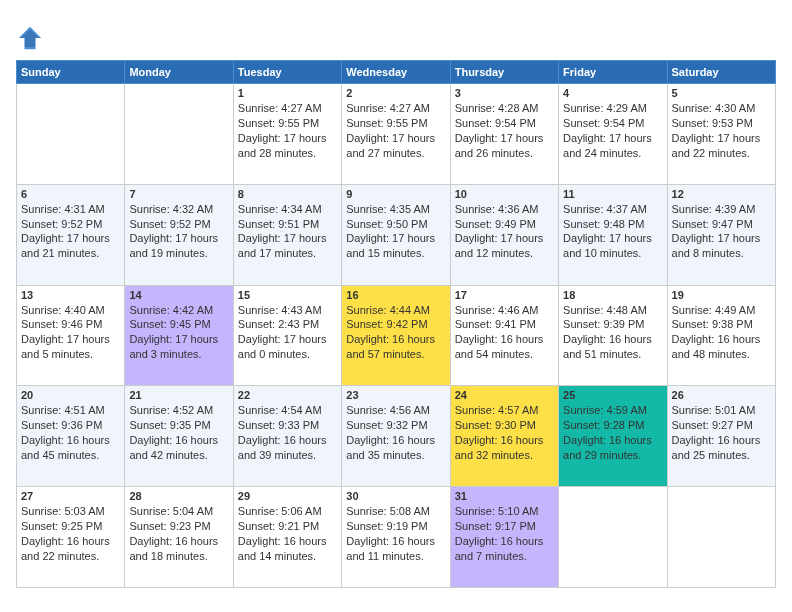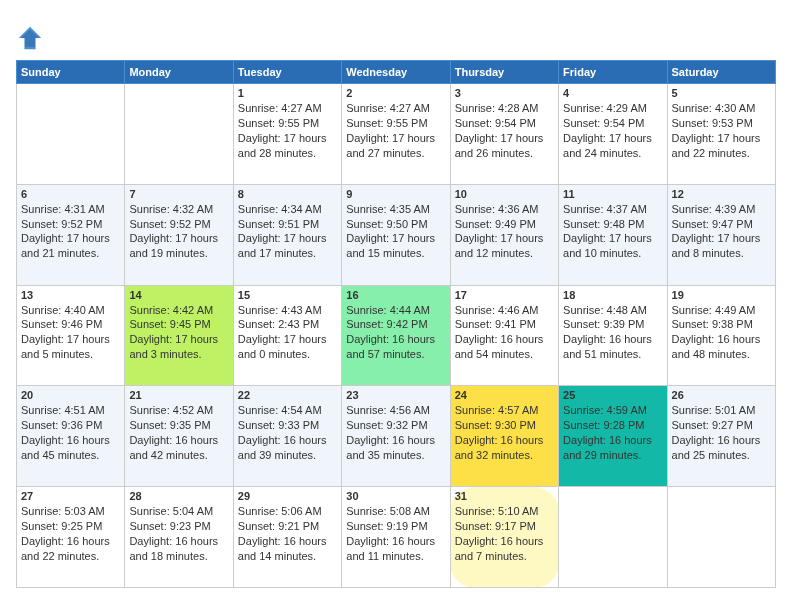--- a/index.html
+++ b/index.html
@@ -212,33 +212,33 @@
 Daylight: 17 hours and 8 minutes.</div>
           </td>
         </tr>
         <tr>
           <td style="background-color: rgb(255, 255, 255);">
             <span class="day-num">13</span>
             <div class="cell-text">Sunrise: 4:40 AM
 Sunset: 9:46 PM
 Daylight: 17 hours and 5 minutes.</div>
           </td>
-          <td style="background-color: #bef264;">
+          <td style="background-color: #c4b5fd;">
             <span class="day-num">14</span>
             <div class="cell-text">Sunrise: 4:42 AM
 Sunset: 9:45 PM
 Daylight: 17 hours and 3 minutes.</div>
           </td>
           <td style="background-color: rgb(255, 255, 255); border-radius: 28px;">
             <span class="day-num">15</span>
             <div class="cell-text">Sunrise: 4:43 AM
 Sunset: 2:43 PM
 Daylight: 17 hours and 0 minutes.</div>
           </td>
-          <td style="background-color: #86efac;">
+          <td style="background-color: #fde047;">
             <span class="day-num">16</span>
             <div class="cell-text">Sunrise: 4:44 AM
 Sunset: 9:42 PM
 Daylight: 16 hours and 57 minutes.</div>
           </td>
           <td style="background-color: rgb(255, 255, 255);">
             <span class="day-num">17</span>
             <div class="cell-text">Sunrise: 4:46 AM
 Sunset: 9:41 PM
 Daylight: 16 hours and 54 minutes.</div>
@@ -318,21 +318,21 @@
             <div class="cell-text">Sunrise: 5:06 AM
 Sunset: 9:21 PM
 Daylight: 16 hours and 14 minutes.</div>
           </td>
           <td style="background-color: rgb(255, 255, 255);">
             <span class="day-num">30</span>
             <div class="cell-text">Sunrise: 5:08 AM
 Sunset: 9:19 PM
 Daylight: 16 hours and 11 minutes.</div>
           </td>
-          <td style="background-color: #fef9c3; border-radius: 25px;">
+          <td style="background-color: #c4b5fd;">
             <span class="day-num">31</span>
             <div class="cell-text">Sunrise: 5:10 AM
 Sunset: 9:17 PM
 Daylight: 16 hours and 7 minutes.</div>
           </td>
           <td class="empty-cell"></td>
           <td class="empty-cell"></td>
         </tr>
       </tbody>
   </table>

